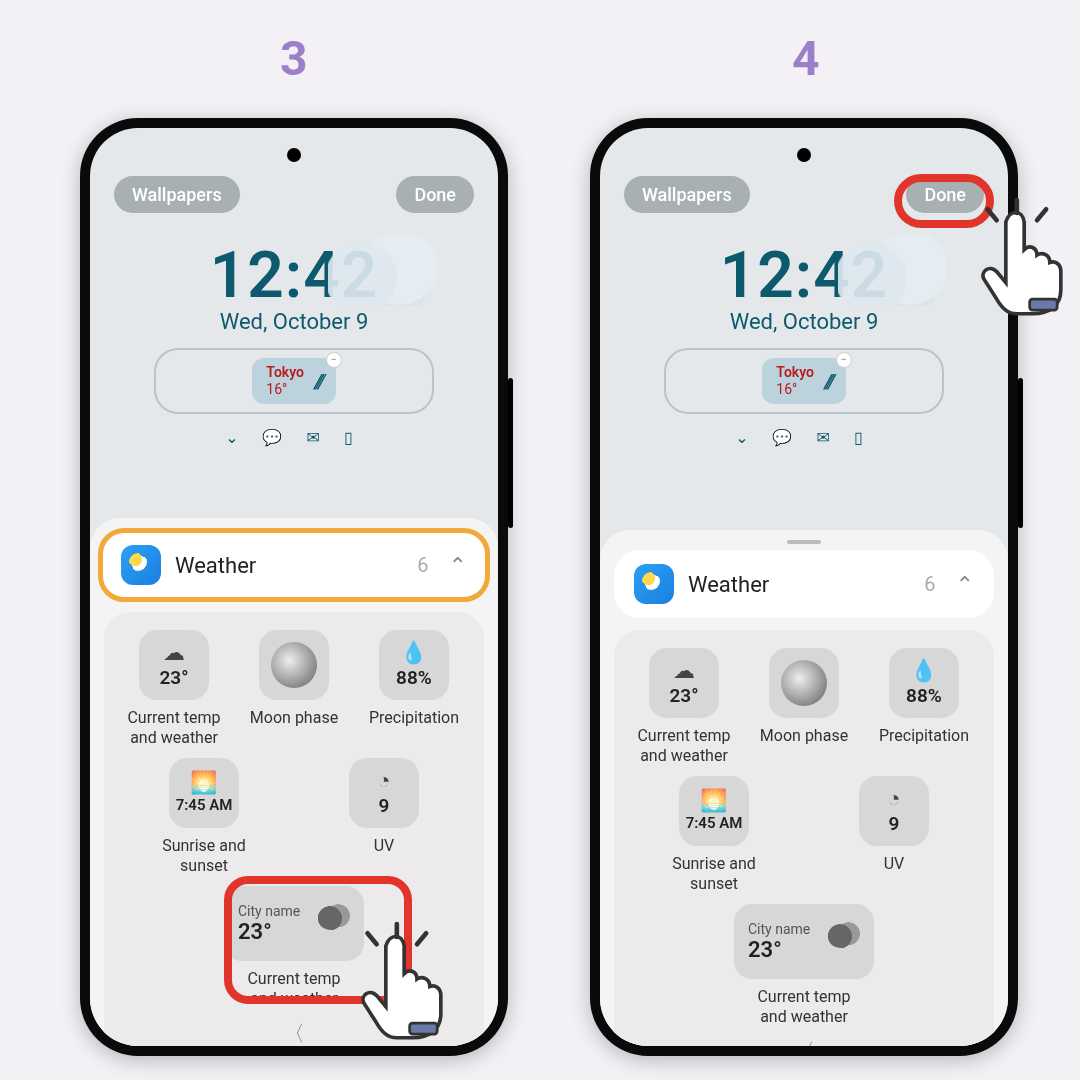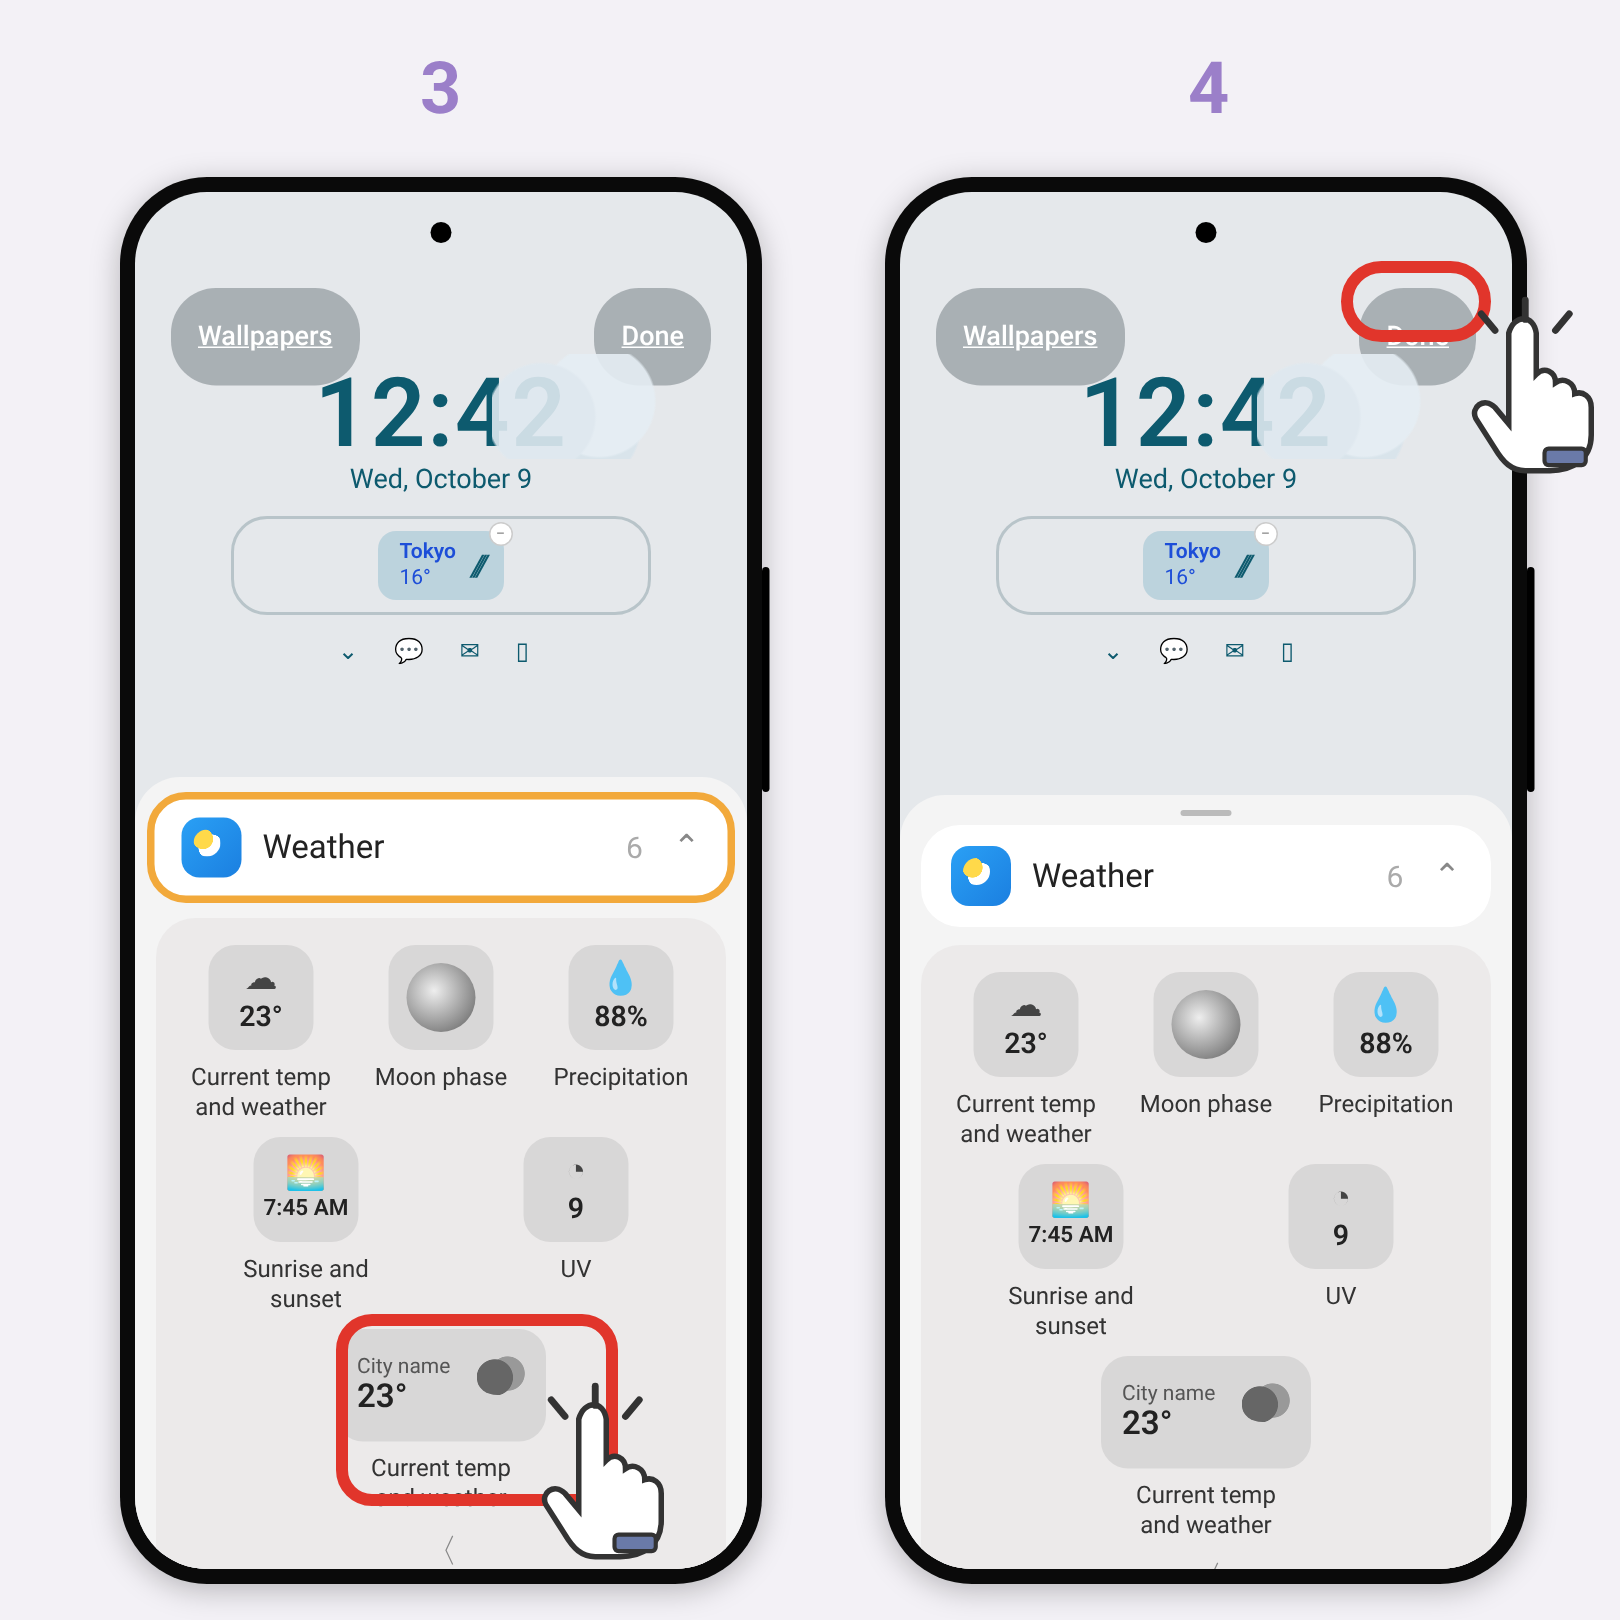--- a/index.html
+++ b/index.html
@@ -59,28 +59,27 @@
   
   .lock-area {
     position: relative;
     padding-top: 50px;
     height: 380px;
     text-align: center;
     color: #0d5a6e;
   }
   .pill {
     position: absolute;
-    top: 64px;
-    padding: 22px 18px;
+    top: 48px;
+    padding: 8px 18px;
     border-radius: 30px;
     background: rgba(120,130,135,0.55);
     color: #fff;
     font-size: 18px;
     font-weight: 500;
-    text-decoration: underline;
   }
   .pill.wall { left: 24px; }
   .pill.done { right: 24px; }
 
   .cloud {
     position: absolute;
     top: 108px; right: 60px;
     width: 110px; height: 70px;
     background: radial-gradient(circle at 30% 60%, #dfe9f0 40%, transparent 42%),
                 radial-gradient(circle at 65% 45%, #e5eef4 45%, transparent 47%),
@@ -88,42 +87,42 @@
     opacity: 0.9;
   }
 
   .clock {
     font-size: 64px;
     font-weight: 600;
     letter-spacing: 1px;
     margin-top: 60px;
   }
   .datestr {
-    font-size: 18px;
+    font-size: 22px;
     margin-top: -4px;
   }
   .widget-box {
     margin: 14px auto 0;
     width: 280px;
     border: 2px solid #b8c4c9;
     border-radius: 24px;
     padding: 8px;
     display: flex;
     justify-content: center;
   }
   .mini-weather {
     background: #bcd3dd;
     border-radius: 12px;
     padding: 6px 14px;
     display: flex;
     gap: 10px;
     align-items: center;
     position: relative;
   }
-  .mini-weather .txt { text-align: left; font-size: 14px; line-height: 1.2; color:#1d4ed8; }
+  .mini-weather .txt { text-align: left; font-size: 14px; line-height: 1.2; color:#b91c1c; }
   .mini-weather .txt .city { font-weight:600; }
   .mini-weather .rain { font-size: 20px; color:#0d5a6e; letter-spacing:-4px; font-style:italic;}
   .mini-minus {
     position: absolute; top:-6px; right:-6px;
     width:16px; height:16px; background:#fff; border-radius:50%;
     border:1px solid #ccc; font-size:11px; line-height:13px; color:#888; text-align:center;
   }
 
   .status-icons {
     margin-top: 14px;

